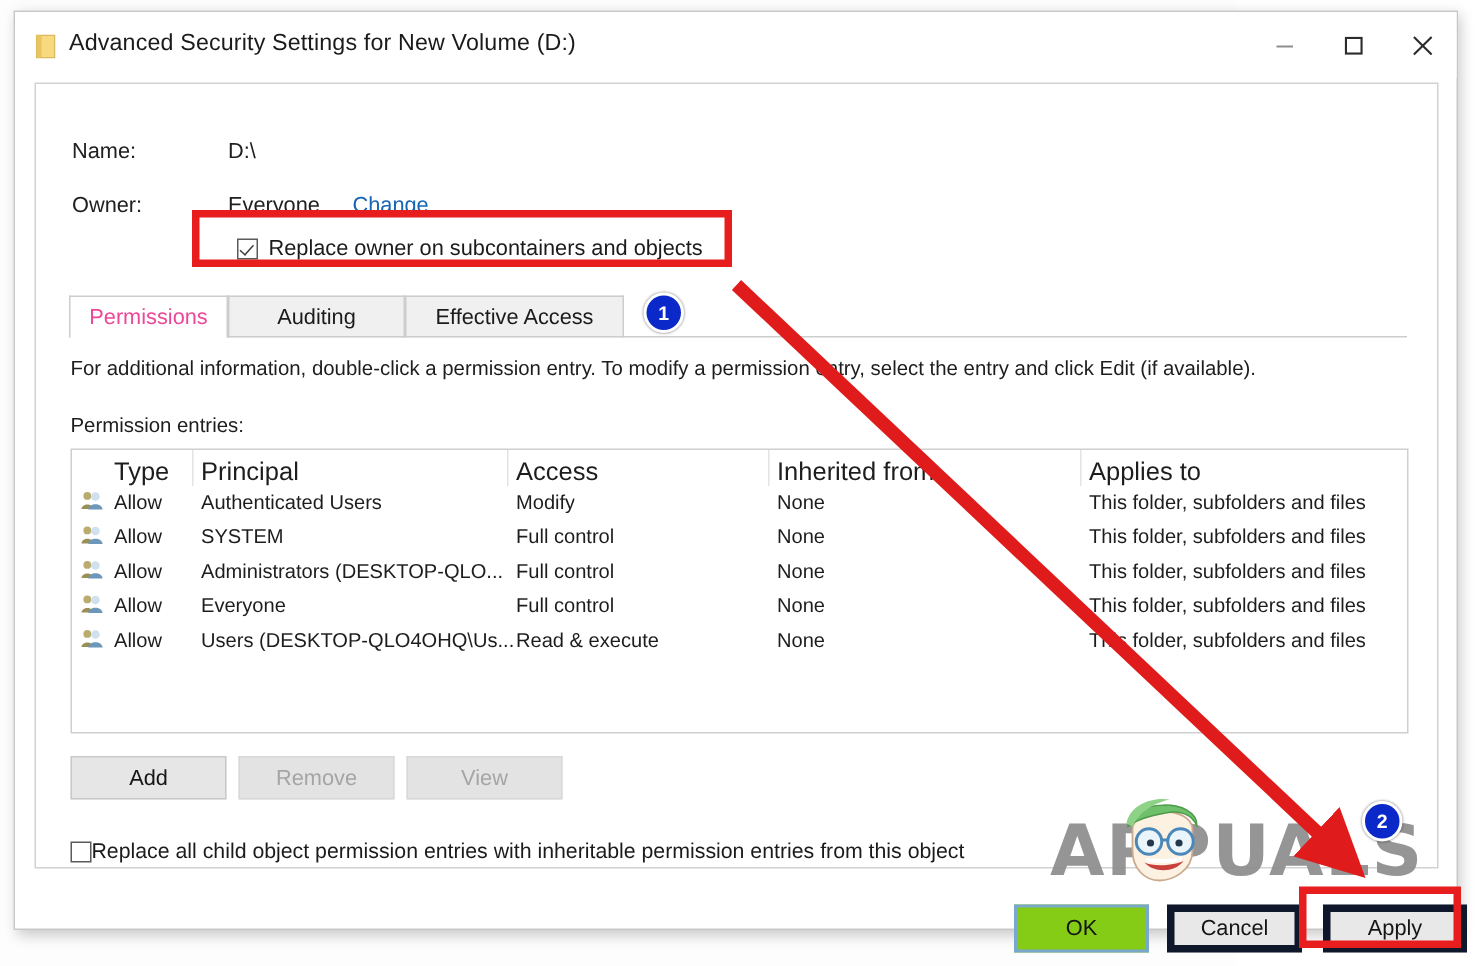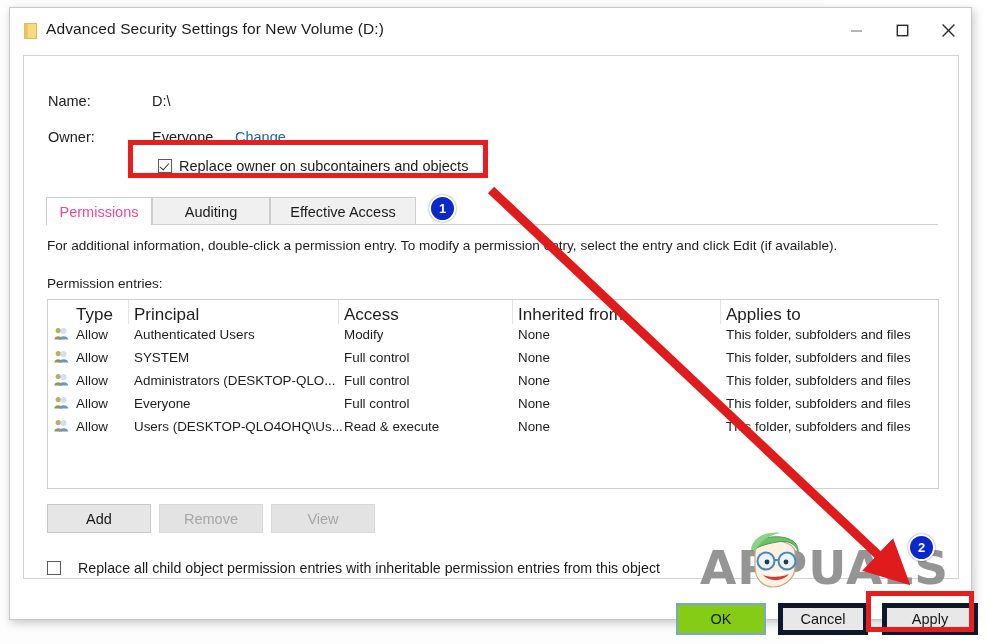--- a/index.html
+++ b/index.html
@@ -103,21 +103,21 @@
     border:1px solid #c9c9c9;background:#e6e6e6;
     font-size:14.5px;color:#161616;
     display:flex;align-items:center;justify-content:center;
     cursor:pointer;
   }
   .btn.disabled{color:#a5a5a5;background:#e3e3e3;border-color:#d8d8d8;cursor:default;}
   #btn-add{left:23px;top:448px;width:104px;height:29px;}
   #btn-remove{left:135px;top:448px;width:104px;height:29px;}
   #btn-view{left:247px;top:448px;width:104px;height:29px;}
 
-  .cbrow2{position:absolute;left:23px;top:504px;display:flex;align-items:center;gap:17px;}
+  .cbrow2{position:absolute;left:23px;top:504px;display:flex;align-items:center;gap:0;}
   .cbrow2 .cbtext{font-size:14.2px;color:#1b1b1b;white-space:nowrap;}
 
   
   .fbtn{
     position:absolute;box-sizing:border-box;
     border:5px solid #0f172a;background:#e8e8e8;
     font-size:14.5px;color:#151515;
     display:flex;align-items:center;justify-content:center;cursor:pointer;
   }
   #btn-ok{left:666px;top:595px;width:90px;height:32px;border:2px solid #7aa7cc;background:#84cc16;}

